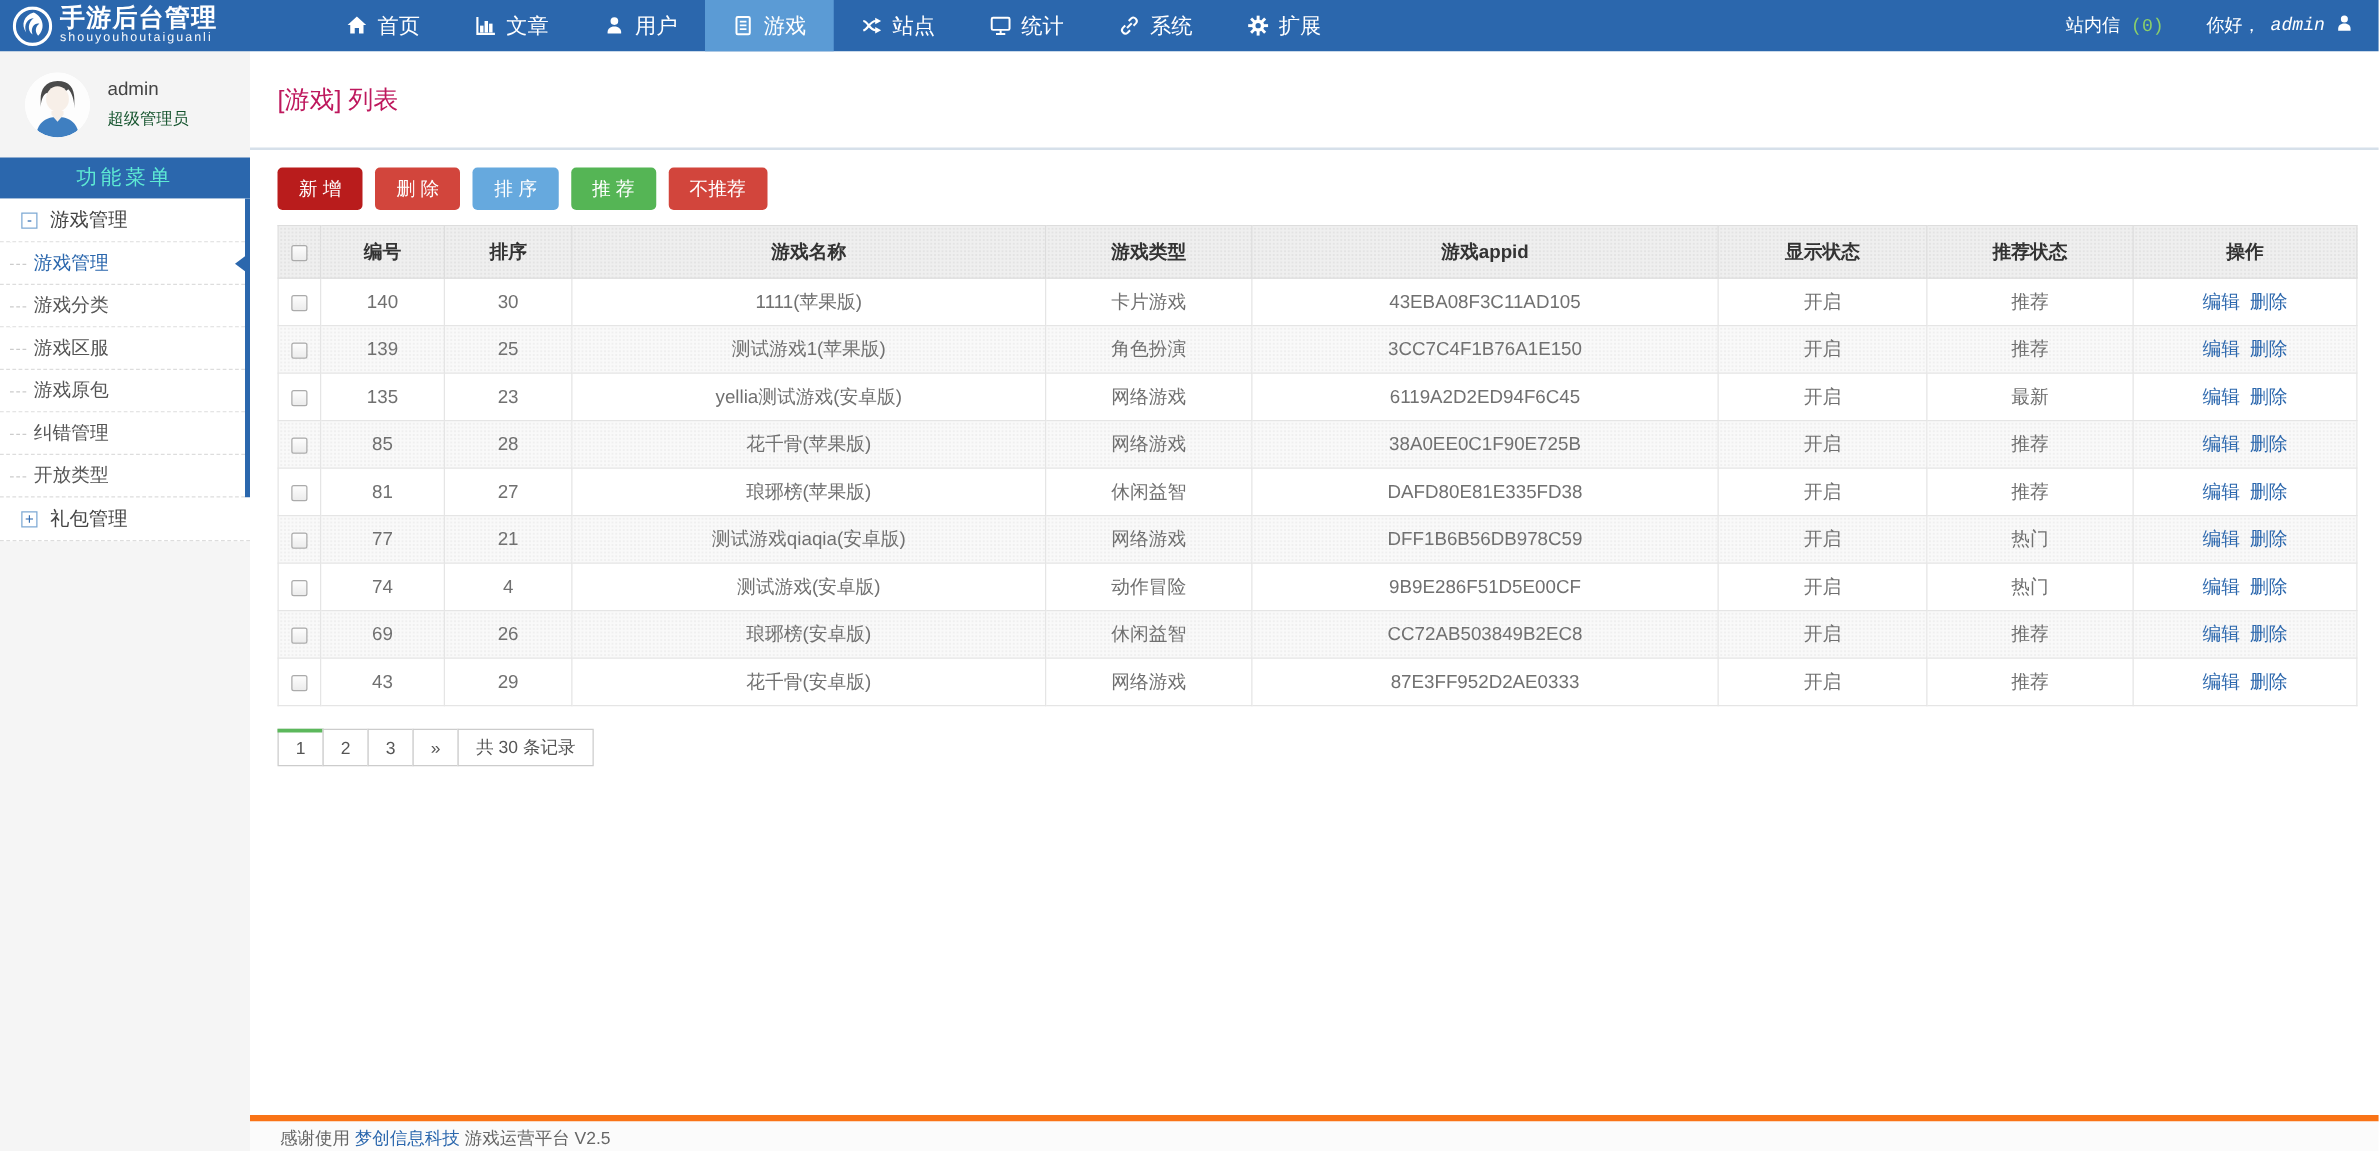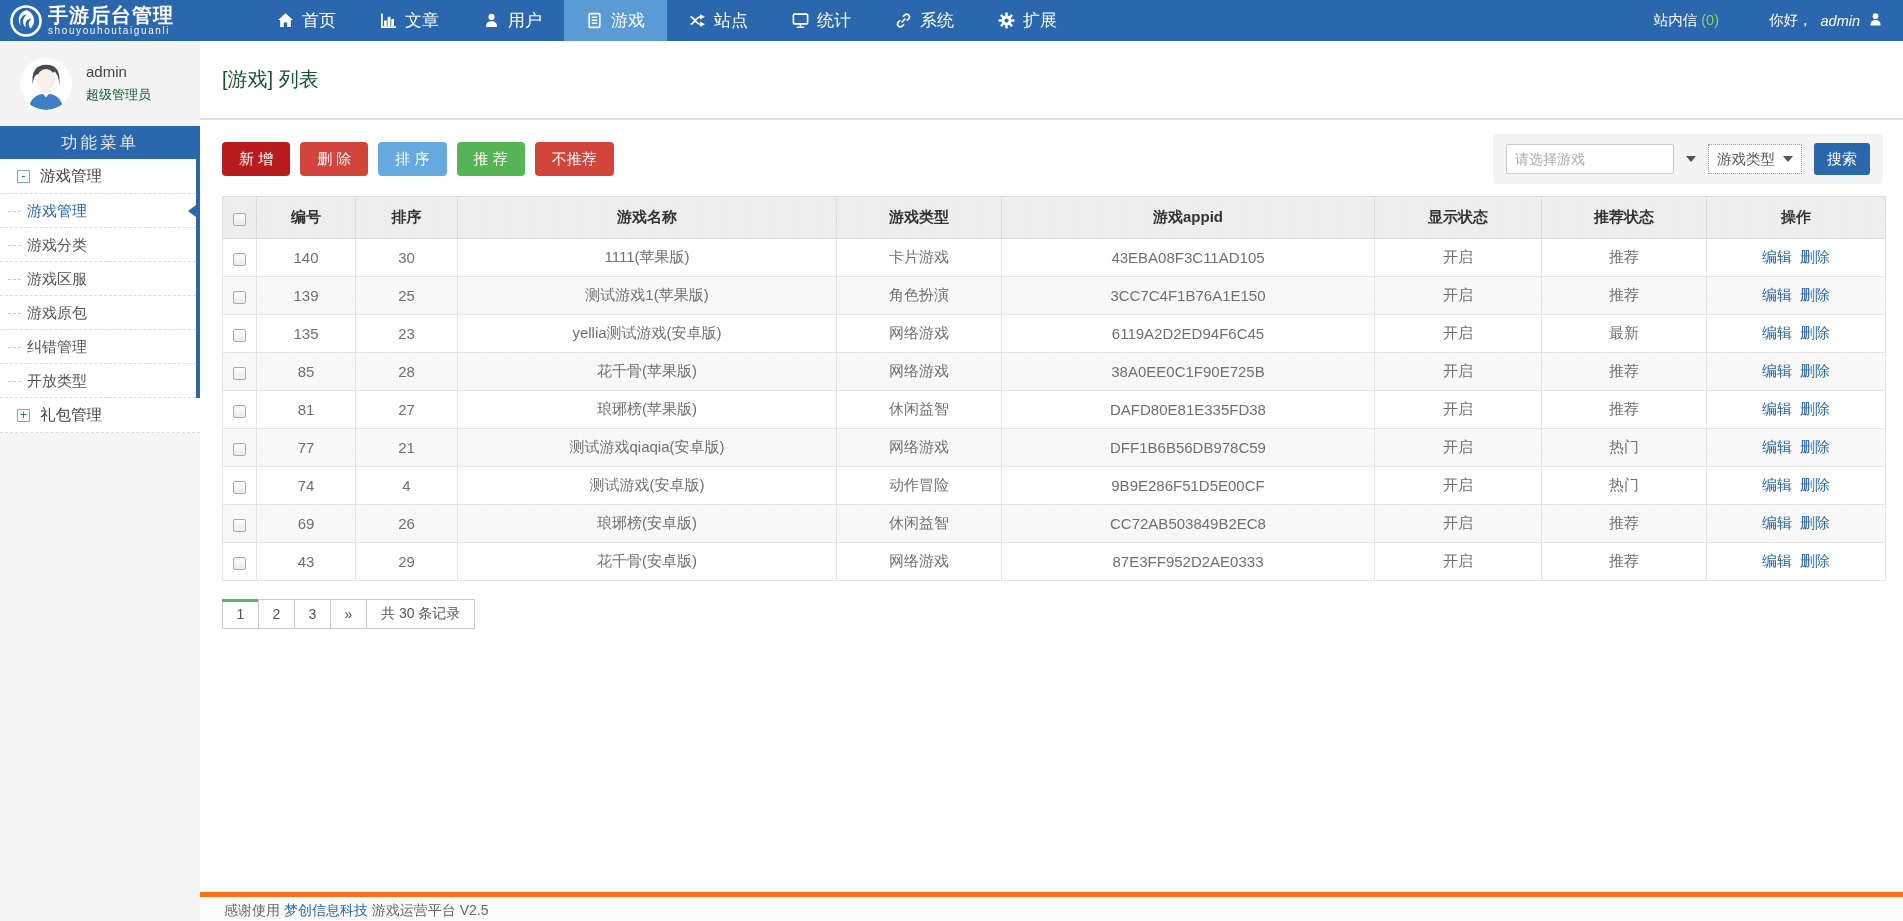--- a/index.html
+++ b/index.html
@@ -13,55 +13,55 @@
     background:#2b67ad; display:flex; align-items:center; color:#fff; z-index:10;}
   .logo{ display:flex; align-items:center; padding-left:10px; width:210px; }
   .logo-icon{ width:32px; height:32px; margin-right:6px; flex:0 0 auto;}
   .logo-text .t1{ font-size:20px; font-weight:bold; letter-spacing:1px; line-height:20px;}
   .logo-text .t2{ font-size:10px; letter-spacing:1.6px; line-height:11px; opacity:.95;}
   .nav{ display:flex; height:100%; margin-left:45px;}
   .nav-item{ display:flex; align-items:center; gap:8px; padding:0 22px; height:100%;
     color:#fff; text-decoration:none; font-size:17px; cursor:pointer;}
   .nav-item.active{ background:#5b9bd5; }
   .nav-item svg{ width:17px; height:17px; display:block;}
-  .nav-right{ margin-left:auto; display:flex; align-items:center; gap:50px;
-    padding-right:20px; font-size:14.5px;}
+  .nav-right{ margin-left:auto; display:flex; align-items:center; gap:34px;
+    padding-right:20px; font-size:14.5px;font-family:Liberation Mono, monospace;}
   .msg-link{ cursor:pointer; }
   .msg-count{ color:#8bd06a; }
   .who{ display:flex; align-items:center; gap:8px;}
   .who em{ font-style:italic; }
   .who svg{ width:15px; height:15px; }
   
   .sidebar{ position:absolute; top:41px; left:0; bottom:0; width:200px; background:#f5f5f5;}
   .profile{ height:85px; display:flex; align-items:center; padding-left:20px; gap:14px; background:#f4f4f4;}
   .avatar{ width:52px; height:52px; border-radius:50%; overflow:hidden; flex:0 0 auto; background:#fff;}
   .profile-name{ font-size:15px; color:#444; margin-bottom:6px;}
   .profile-role{ font-size:13px; color:#14532d;}
-  .menu-header{ height:33px; line-height:33px; background:#2b67ad; color:#e5e5e5;
+  .menu-header{ height:33px; line-height:33px; background:#2b67ad; color:#5eead4;
     text-align:center; font-size:16.5px; letter-spacing:3px;}
   .menu-tree{ background:#fff;}
   .menu-group.expanded{ border-right:4px solid #2b67ad;}
   .tree-root{ height:35px; display:flex; align-items:center; padding-left:17px; gap:10px;
     font-size:15.5px; color:#444; border-bottom:1px dashed #ddd; cursor:pointer; background:#fff;}
   .expander{ width:13px; height:13px; border:1px solid #7ea9d4; color:#2b67ad; background:#fff;
     font-size:12px; line-height:11px; text-align:center; flex:0 0 auto;}
   .expander.minus::before{ content:"-"; }
   .expander.plus::before{ content:"+"; }
   .tree-subs{ position:relative; }
   .tree-subs::before{ content:""; position:absolute; left:8px; top:0; bottom:14px; border-left:1px dashed #ccc;}
   .tree-sub{ position:relative; height:34px; line-height:34px; padding-left:27px; font-size:15px;
     color:#555; border-bottom:1px dashed #ddd; cursor:pointer; background:#fff;}
   .tree-sub::before{ content:""; position:absolute; left:8px; top:50%; width:13px; border-top:1px dashed #ccc;}
   .tree-sub.active{ color:#2b67ad;}
   .tree-sub.active::after{ content:""; position:absolute; right:0; top:50%; transform:translateY(-50%);
     border:6px solid transparent; border-right:8px solid #2b67ad;}
   
   .main{ position:absolute; top:41px; left:200px; right:0; bottom:0; background:#fff;}
   .page-header{ padding:25px 22px 0 22px; height:79px; border-bottom:2px solid #d6e0ea;}
-  .page-title{ font-size:20px; font-weight:normal; color:#14532d;}
+  .page-title{ font-size:20px; font-weight:normal; color:#be185d;}
   .toolbar{ display:flex; align-items:center; margin:14px 20px 12px 22px;}
   .btn{ height:34px; padding:0 17px; border:none; border-radius:4px; color:#fff; font-size:15px;
     margin-right:10px; cursor:pointer; font-family:inherit;}
   .btn-add{ background:#b91c1c;}
   .btn-del{ background:#d2453c;}
   .btn-sort{ background:#66a9de;}
   .btn-rec{ background:#55b555;}
   .btn-unrec{ background:#d2453c;}
   .search-box{ margin-left:auto; background:#f4f4f4; border-radius:4px; padding:10px 13px;
     display:flex; align-items:center; gap:12px; height:50px;}
@@ -273,29 +273,20 @@
     <h1 class="page-title">[游戏] 列表</h1>
   </div>
 
   <div class="toolbar">
     <button class="btn btn-add">新 增</button>
     <button class="btn btn-del">删 除</button>
     <button class="btn btn-sort">排 序</button>
     <button class="btn btn-rec">推 荐</button>
     <button class="btn btn-unrec">不推荐</button>
 
-    <div class="search-box">
-      <input class="search-input" type="text" placeholder="请选择游戏" style="">
-      <span class="caret"></span>
-      <span class="type-select">
-        <span>游戏类型</span>
-        <span class="caret"></span>
-      </span>
-      <button class="btn-search">搜索</button>
-    </div>
   </div>
 
   <div class="table-wrap">
     <table>
       <colgroup>
         <col style="width:34px">
           <col style="width:99px">
           <col style="width:102px">
           <col style="width:379px">
         <col style="width:165px">

